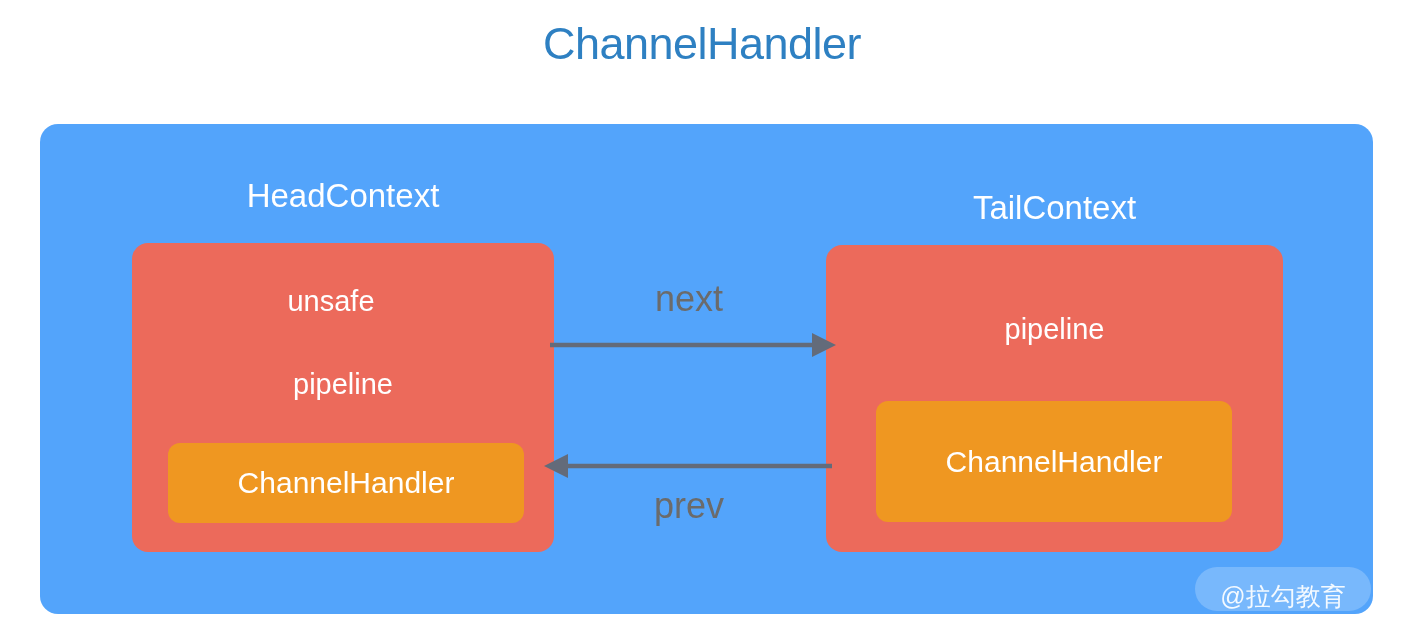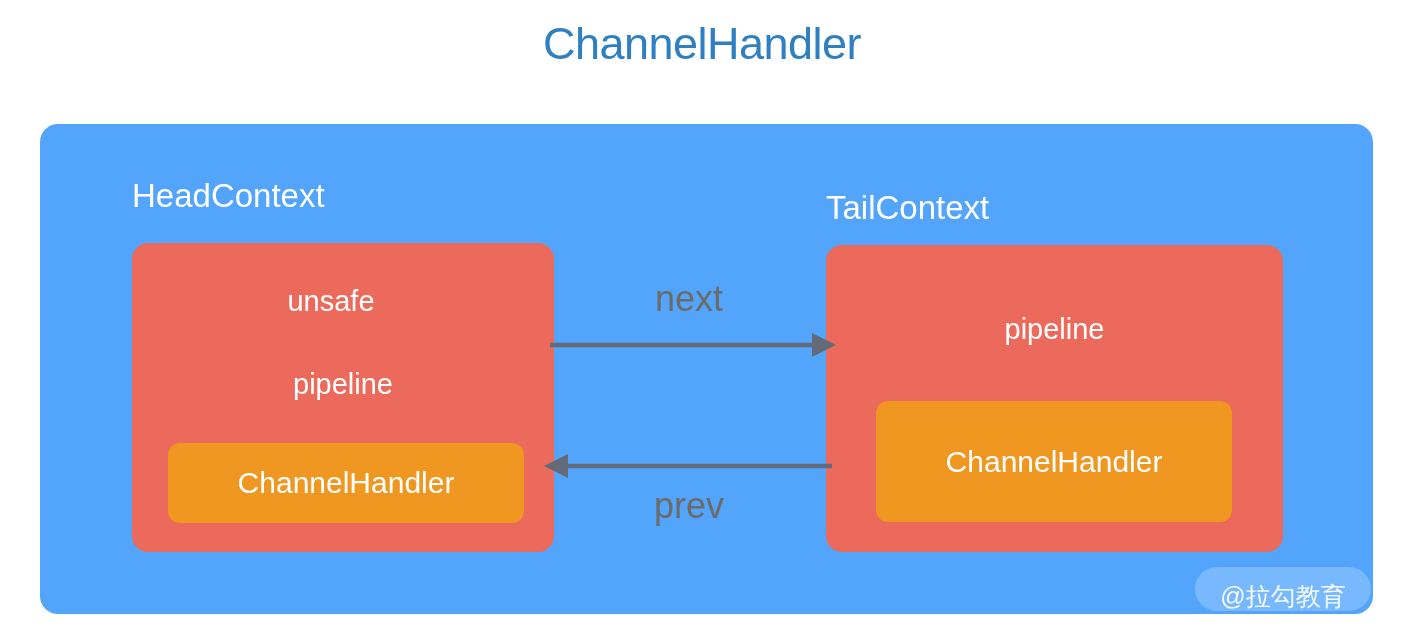--- a/index.html
+++ b/index.html
@@ -42,21 +42,21 @@
   }
 
   
   .context-title {
     position: absolute;
     font-size: 33px;
     font-weight: 400;
     color: #ffffff;
     line-height: 40px;
     white-space: nowrap;
-    text-align: left;
+    text-align: center;
   }
   .context-title.head {
     left: 132px;
     top: 176px;
     width: 422px;
   }
   .context-title.tail {
     left: 826px;
     top: 188px;
     width: 457px;

